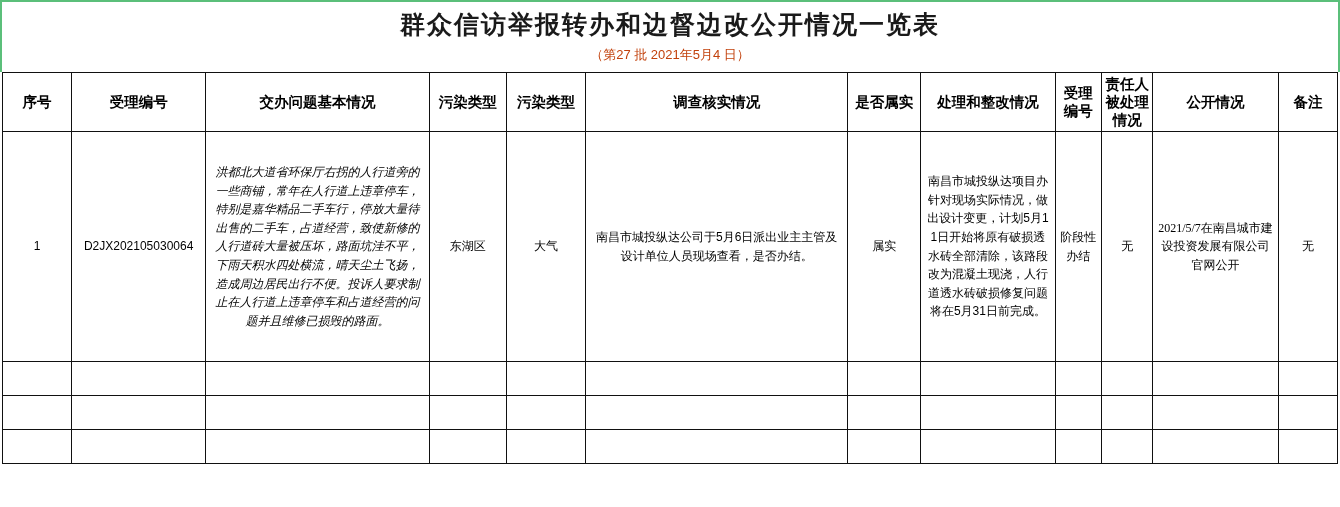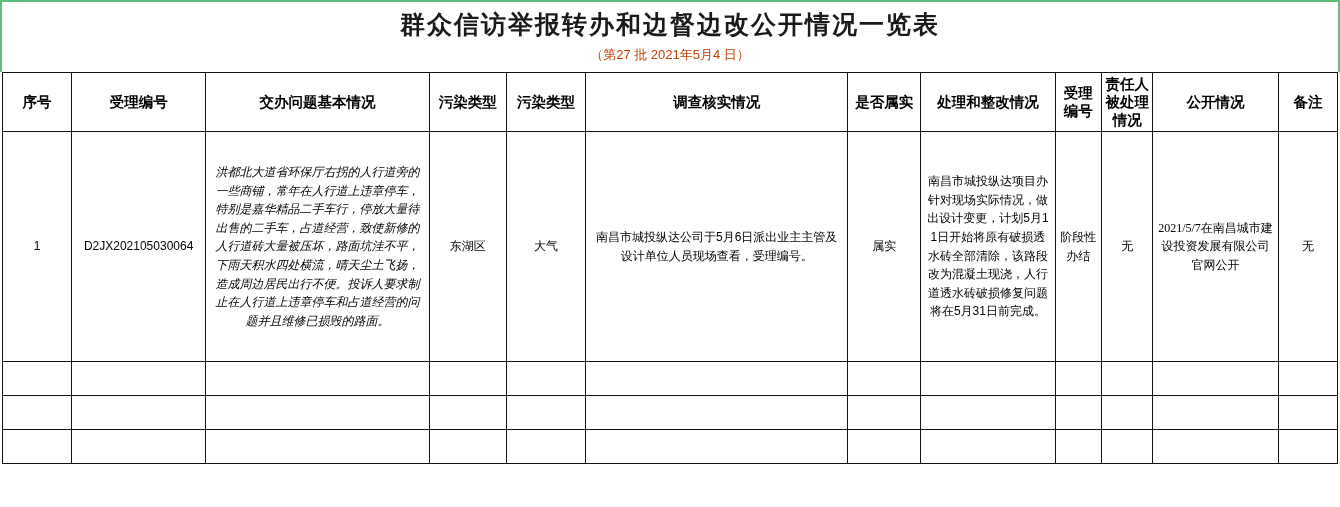--- a/index.html
+++ b/index.html
@@ -141,21 +141,21 @@
         <th>备注</th>
       </tr>
     </thead>
     <tbody>
       <tr class="data-row">
         <td class="cell-seq">1</td>
         <td class="cell-code">D2JX202105030064</td>
         <td class="cell-issue">洪都北大道省环保厅右拐的人行道旁的一些商铺，常年在人行道上违章停车，特别是嘉华精品二手车行，停放大量待出售的二手车，占道经营，致使新修的人行道砖大量被压坏，路面坑洼不平，下雨天积水四处横流，晴天尘土飞扬，造成周边居民出行不便。投诉人要求制止在人行道上违章停车和占道经营的问题并且维修已损毁的路面。</td>
         <td class="cell-region">东湖区</td>
         <td class="cell-pollution">大气</td>
-        <td class="cell-investig">南昌市城投纵达公司于5月6日派出业主主管及设计单位人员现场查看，受理编号。</td>
+        <td class="cell-investig">南昌市城投纵达公司于5月6日派出业主主管及设计单位人员现场查看，是否办结。</td>
         <td class="cell-true">属实</td>
         <td class="cell-handle">南昌市城投纵达项目办针对现场实际情况，做出设计变更，计划5月11日开始将原有破损透水砖全部清除，该路段改为混凝土现浇，人行道透水砖破损修复问题将在5月31日前完成。</td>
         <td class="cell-done">阶段性办结</td>
         <td class="cell-person">无</td>
         <td class="cell-public">2021/5/7在南昌城市建设投资发展有限公司官网公开</td>
         <td class="cell-remark">无</td>
       </tr>
       <tr class="empty-row">
         <td></td>
         <td></td>

